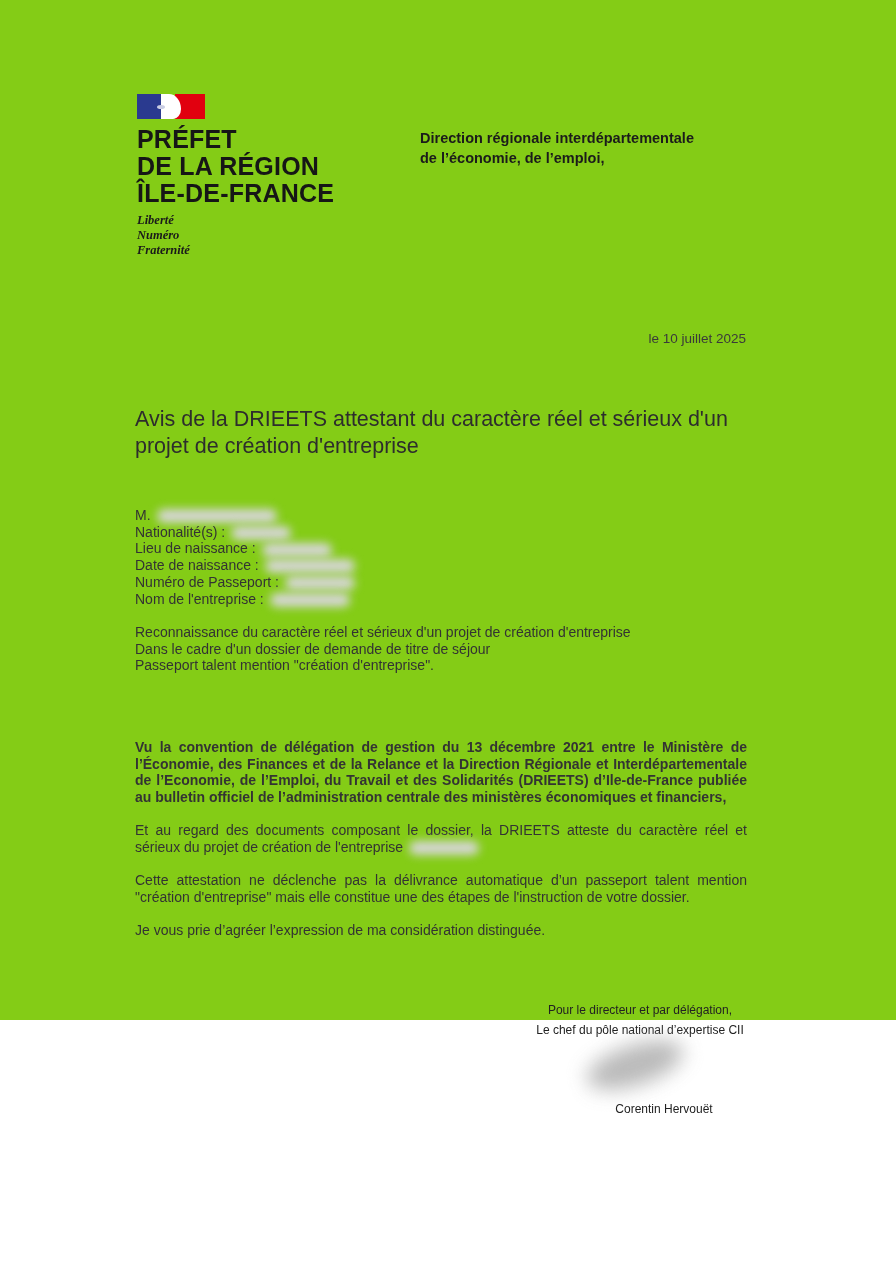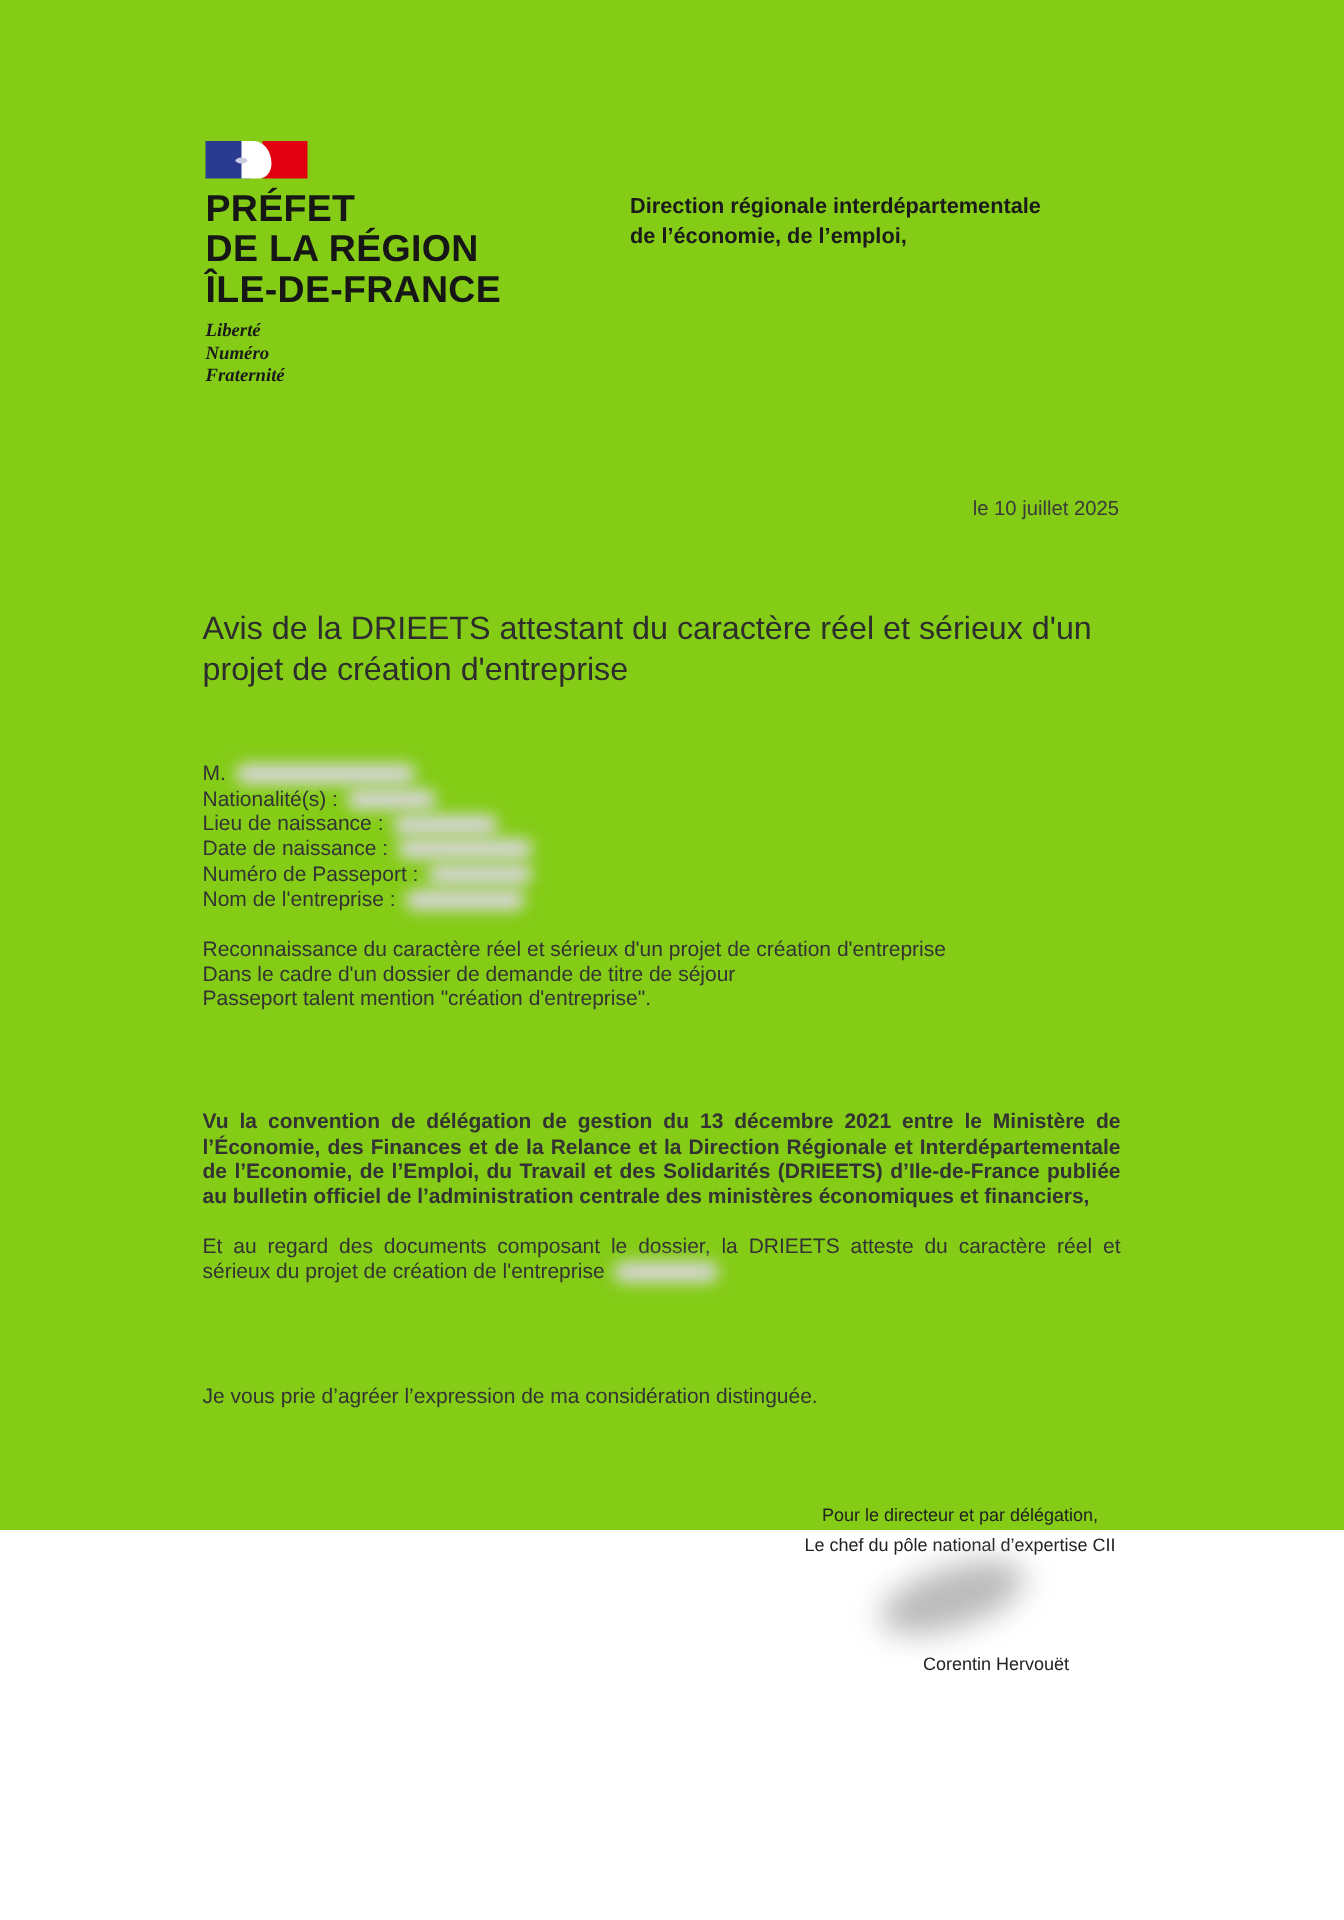--- a/index.html
+++ b/index.html
@@ -230,20 +230,21 @@
     <div>Passeport talent mention "création d'entreprise".</div>
   </div>
 
 
   <div class="body-text justify p3">Vu la convention de délégation de gestion du 13 décembre 2021 entre le Ministère de l’Économie, des Finances et de la Relance et la Direction Régionale et Interdépartementale de l’Economie, de l’Emploi, du Travail et des Solidarités (DRIEETS) d’Ile-de-France publiée au bulletin officiel de l’administration centrale des ministères économiques et financiers,</div>
 
   <div class="body-text justify p4">
     <span>Et au regard des documents composant le dossier, la DRIEETS atteste du caractère réel et sérieux du projet de création de l'entreprise</span><span class="redacted" style="width:70px"></span>
   </div>
 
+  <div class="body-text justify p5">Cette attestation ne déclenche pas la délivrance automatique d’un passeport talent mention "création d'entreprise" mais elle constitue une des étapes de l'instruction de votre dossier.</div>
 
   <div class="body-text p6">Je vous prie d’agréer l’expression de ma considération distinguée.</div>
 
   <div class="signature">
     <div>Pour le directeur et par délégation,</div>
     <div>Le chef du pôle national d’expertise CII</div>
   </div>
   <div class="sig-blur"></div>
   <div class="signer">Corentin Hervouët</div>
 

